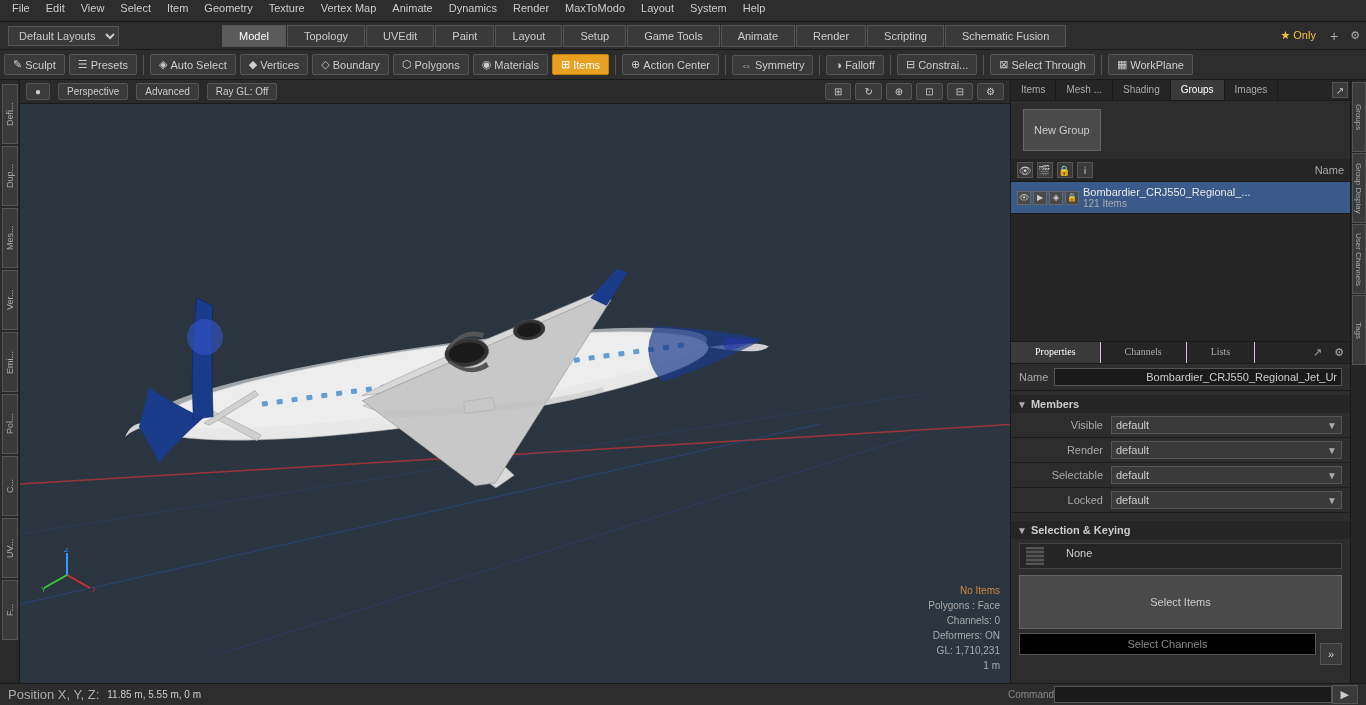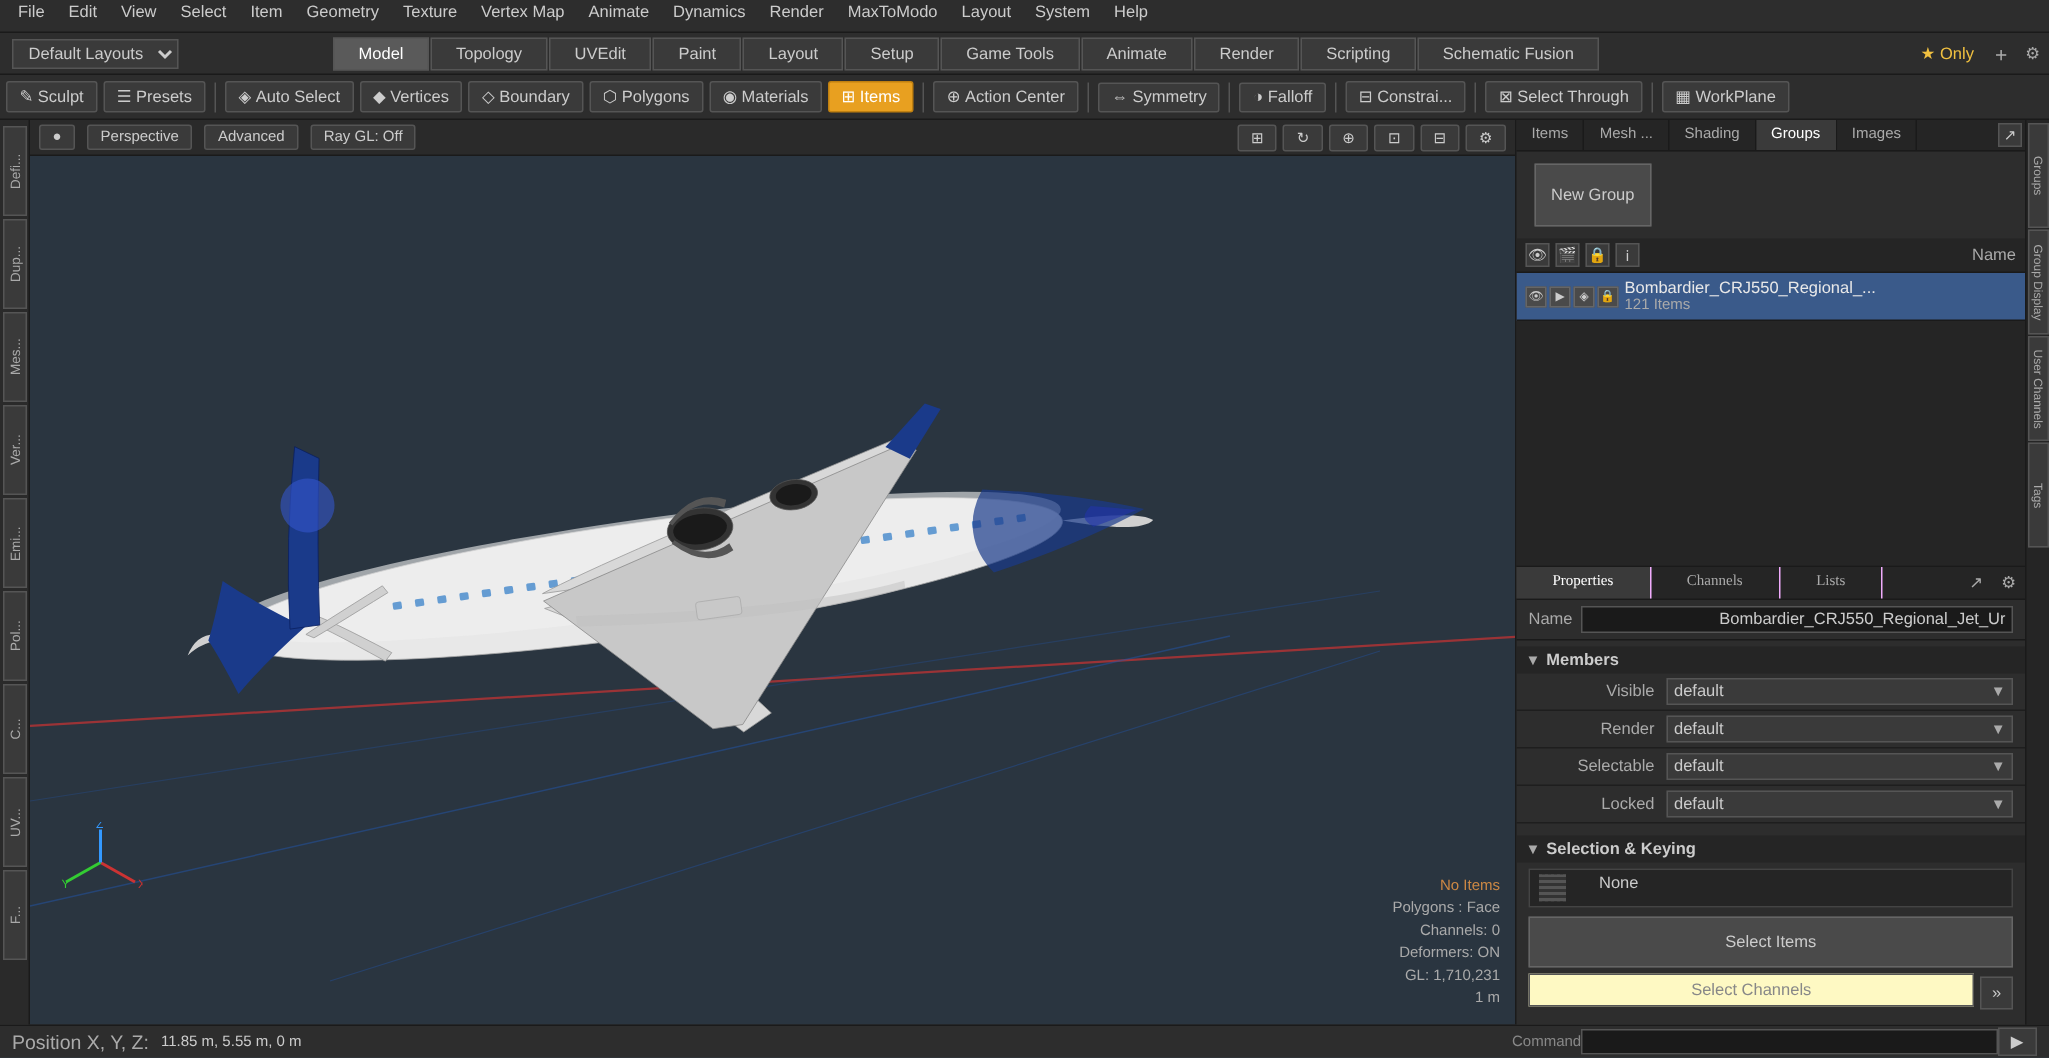--- a/index.html
+++ b/index.html
@@ -90,22 +90,22 @@
     .prop-row-label { font-size: 11px; color: #aaa; width: 80px; text-align: right; padding-right: 8px; }
     .prop-dropdown { flex: 1; display: flex; align-items: center; background: #3a3a3a; border: 1px solid #555; padding: 2px 4px; font-size: 11px; color: #ccc; cursor: pointer; }
     .dropdown-arrow { margin-left: auto; font-size: 10px; color: #aaa; }
 
     
     #sel-keying-section { padding: 4px 0; }
     #sel-keying-content { padding: 4px 8px; }
     #keying-box { display: flex; align-items: flex-start; gap: 22px; padding: 3px 6px; background: #252525; border: 1px solid #444; margin-bottom: 6px; }
     .keying-grid { width: 18px; height: 18px; background: repeating-linear-gradient(0deg, #555 0px, #555 2px, #333 2px, #333 4px), repeating-linear-gradient(90deg, #555 0px, #555 2px, #333 2px, #333 4px); }
     .keying-label { font-size: 11px; color: #ccc; }
-    #select-items-btn { display: block; width: 100%; padding: 10px; background: #4a4a4a; border: 1px solid #666; color: #ccc; font-size: 11px; cursor: pointer; text-align: center; margin-bottom: 4px; }
-    #select-channels-btn { display: block; width: 100%; padding: 4px; background: #fef9c3; border: 1px solid #555; color: #888; font-size: 11px; cursor: pointer; text-align: center; margin-bottom: 4px; }
+    #select-items-btn { display: block; width: 100%; padding: 20px; background: #4a4a4a; border: 1px solid #666; color: #ccc; font-size: 11px; cursor: pointer; text-align: center; margin-bottom: 4px; }
+    #select-channels-btn { display: block; width: 100%; padding: 4px; background: #000000; border: 1px solid #555; color: #888; font-size: 11px; cursor: pointer; text-align: center; margin-bottom: 20px; }
     #expand-btn { display: flex; align-items: center; justify-content: center; width: 22px; height: 22px; background: #3a3a3a; border: 1px solid #555; color: #ccc; font-size: 11px; cursor: pointer; margin-left: auto; }
 
     
     #right-tabs-vertical { width: 16px; background: #252525; border-left: 1px solid #1a1a1a; display: flex; flex-direction: column; align-items: center; gap: 1px; padding-top: 2px; }
     .rtv-tab { width: 14px; height: 70px; background: #3a3a3a; border: 1px solid #555; font-size: 8px; color: #aaa; cursor: pointer; display: flex; align-items: center; justify-content: center; writing-mode: vertical-rl; text-orientation: mixed; }
 
     
     #status-bar { display: flex; align-items: center; background: #2d2d2d; height: 22px; border-top: 1px solid #1a1a1a; padding: 0 8px; gap: 8px; }
     #command-area { flex: 1; display: flex; align-items: center; gap: 0; margin-left: auto; max-width: 350px; }
     #command-label { font-size: 10px; color: #888; }

